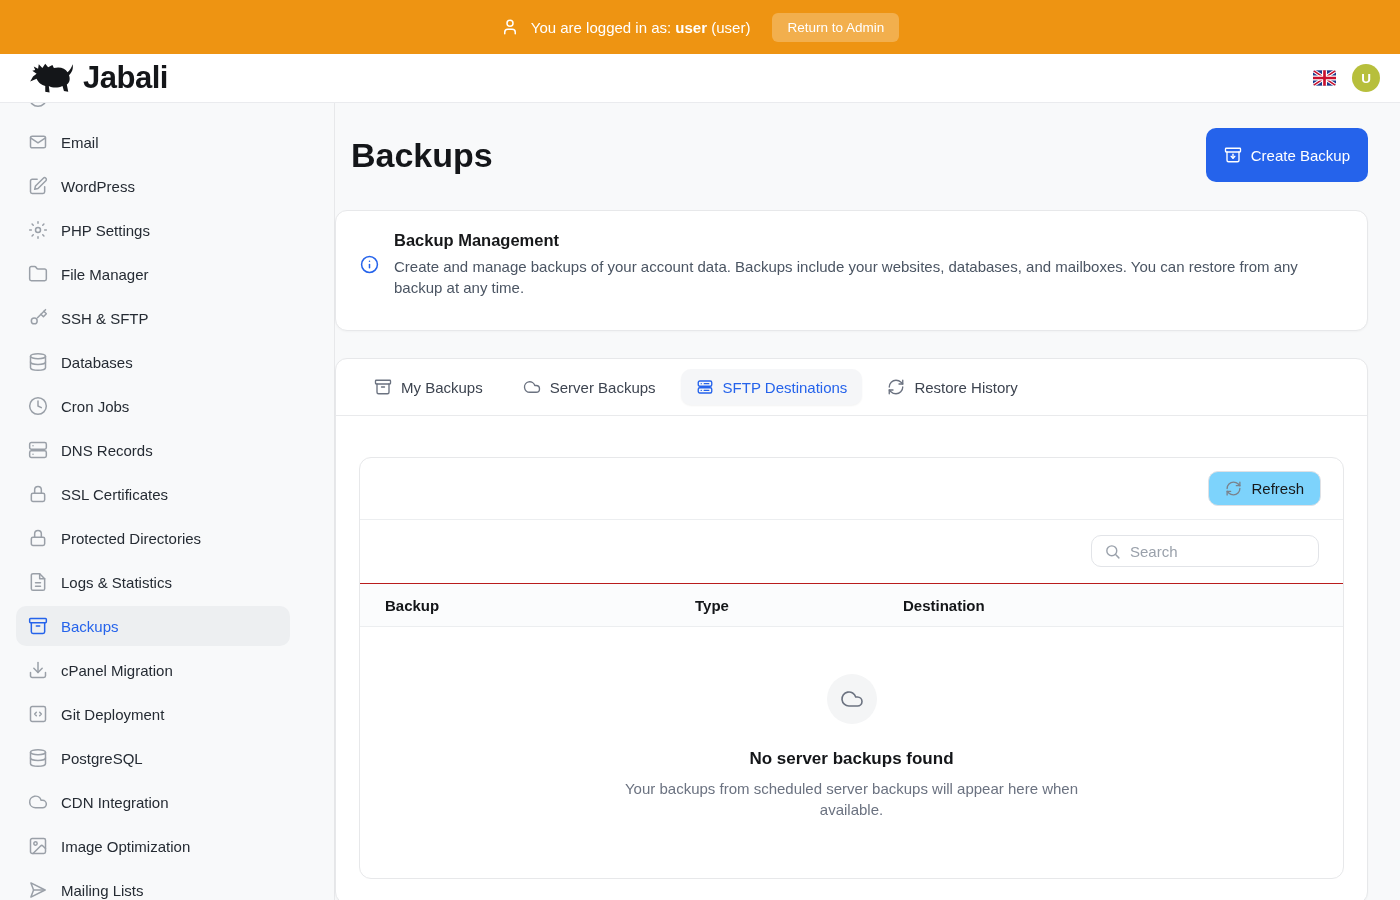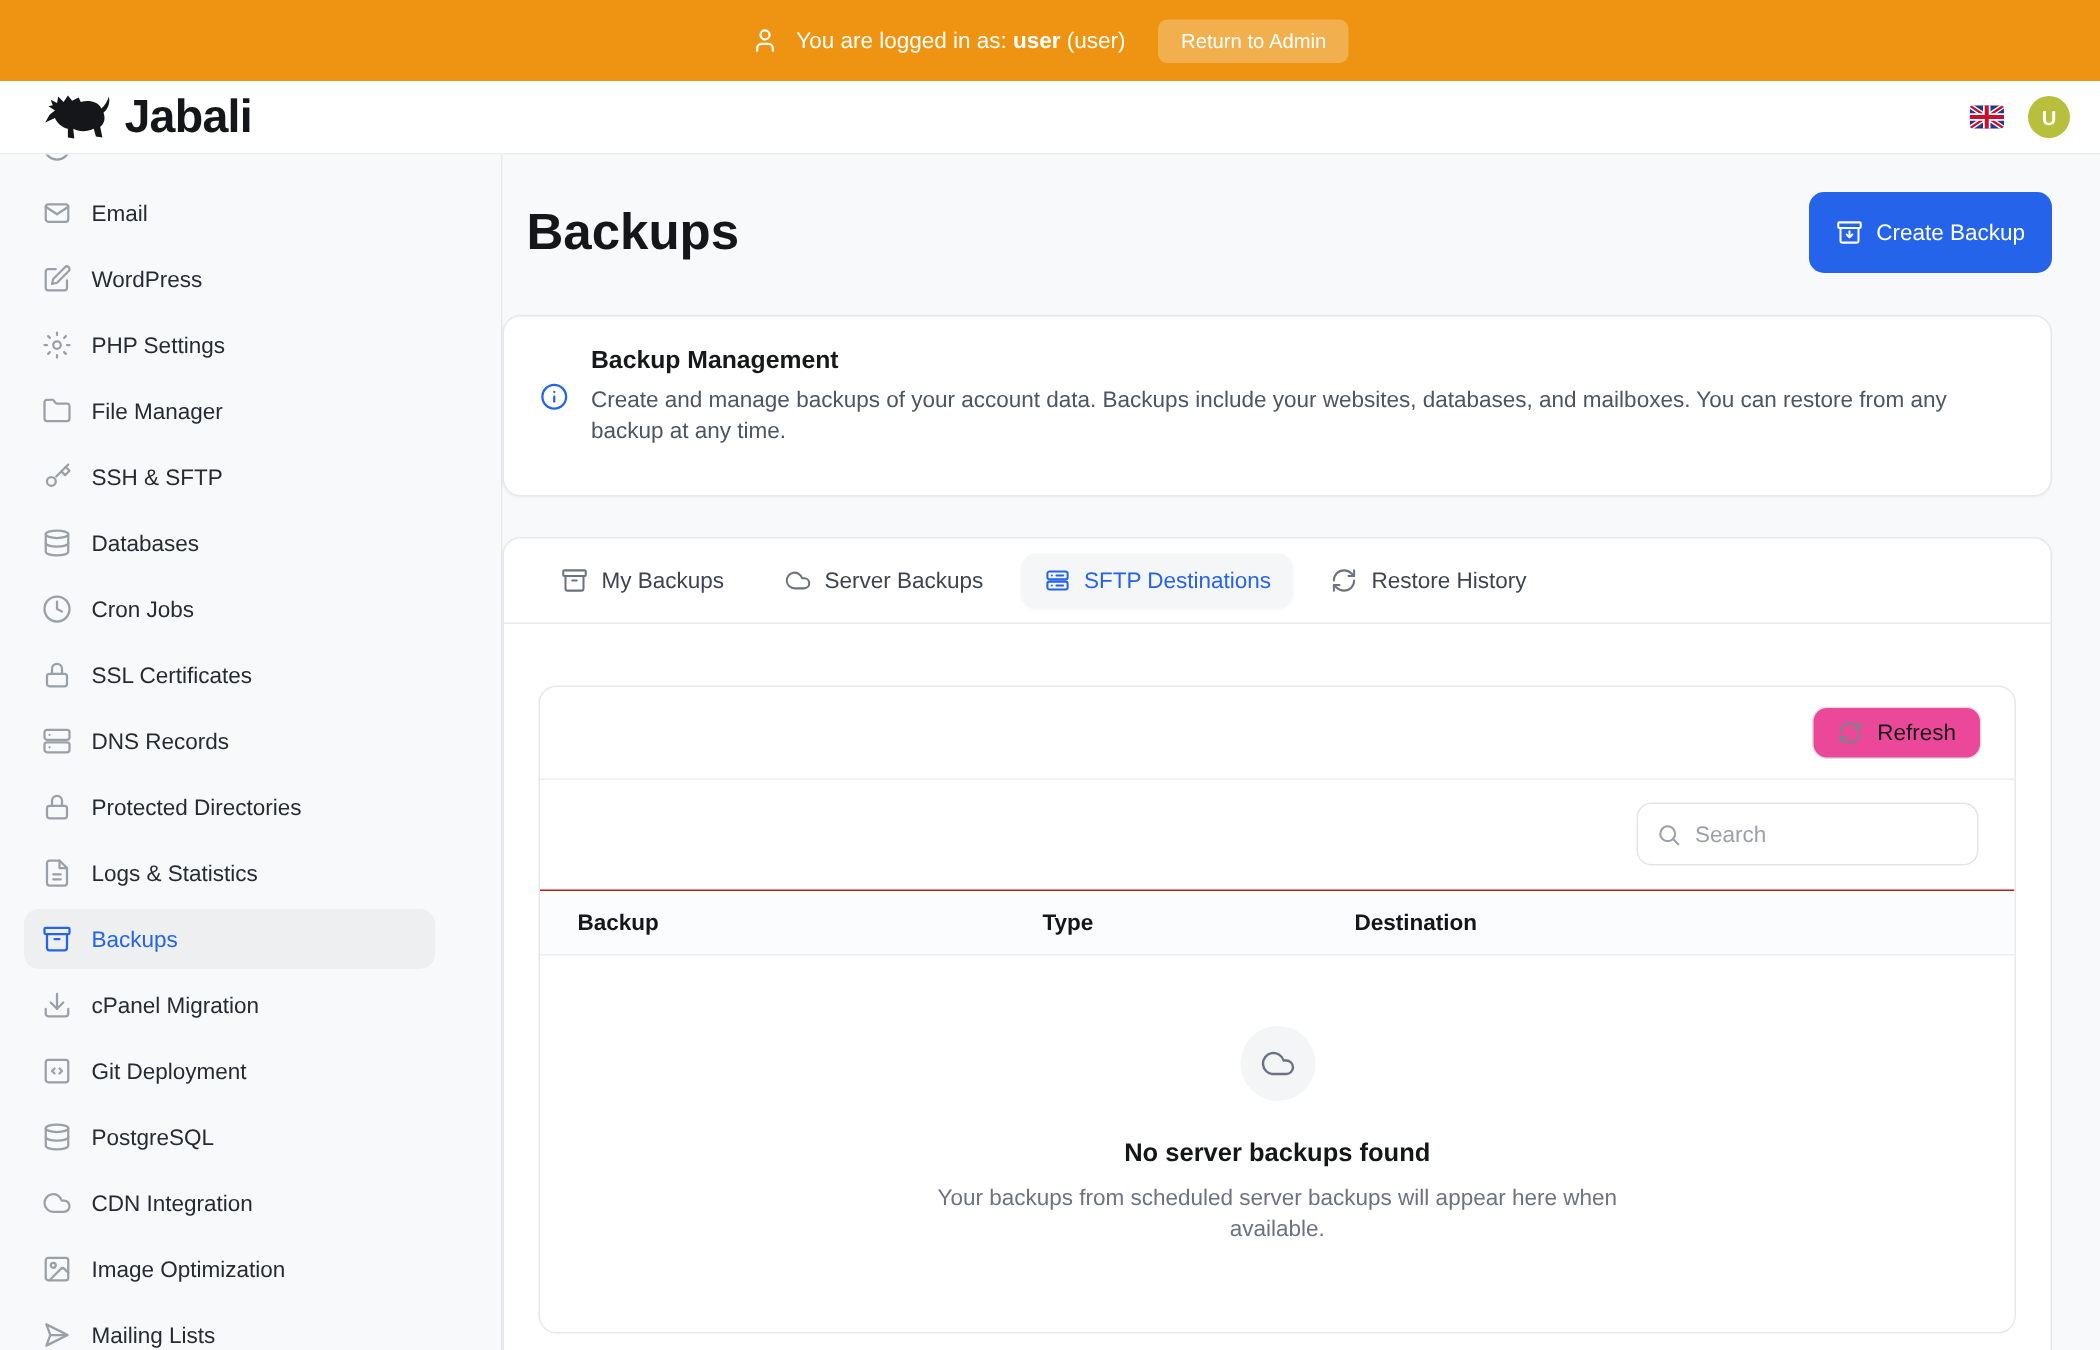--- a/index.html
+++ b/index.html
@@ -94,28 +94,28 @@
   .tab .ic { color:#6b7280; display:inline-flex; }
   .tab.active { background:#f5f6f8; color:var(--accent,#2563eb); box-shadow:0 1px 2px rgba(0,0,0,.05); }
   .tab.active .ic { color:var(--accent,#2563eb); }
   .tabs-sep { border-top:1px solid #e9eaec; }
 
   .inner-wrap { padding:41px 23px 24px; }
   .inner-card { border:1px solid #e7e8ea; border-radius:12px; background:#fff; overflow:hidden; }
   .toolbar { display:flex; justify-content:flex-end; align-items:center; padding:13px 22px; }
   .btn-refresh {
     display:flex; align-items:center; gap:9px; cursor:pointer;
-    background:#ec4899; border:1px solid #dfe1e5; border-radius:10px;
+    background:#7dd3fc; border:1px solid #dfe1e5; border-radius:10px;
     padding:8px 16px; font-family:inherit; font-size:15px; color:#17181a;
   }
   .btn-refresh .ic { color:#7a828c; display:inline-flex; }
   .row-sep { border-top:1px solid #eceef0; }
   .search-row { display:flex; justify-content:flex-end; padding:15px 24px 16px; }
   .search-box {
-    width:228px; height:42px; border:1px solid #e2e4e8; border-radius:10px;
+    width:228px; height:32px; border:1px solid #e2e4e8; border-radius:10px;
     display:flex; align-items:center; gap:9px; padding:0 12px; background:#fff;
   }
   .search-box .ic { color:#9aa1ab; display:inline-flex; flex:none; }
   .search-box input {
     border:none; outline:none; width:100%; font-family:inherit;
     font-size:15px; color:#374151; background:transparent;
   }
   .search-box input::placeholder { color:#9aa1ab; }
 
   .thead {
@@ -246,35 +246,35 @@
             <svg width="20" height="20" viewBox="0 0 24 24" fill="none" stroke="currentColor" stroke-width="1.8" stroke-linecap="round" stroke-linejoin="round">
               <circle cx="12" cy="12" r="10"></circle>
               <path d="M12 6v6l4 2"></path>
             </svg>
           </span>
         <span>Cron Jobs</span>
       </div>
       <div class="side-item">
         <span class="ic">
             <svg width="20" height="20" viewBox="0 0 24 24" fill="none" stroke="currentColor" stroke-width="1.8" stroke-linecap="round" stroke-linejoin="round">
-              <rect x="4" y="11" width="16" height="10" rx="2"></rect>
-              <path d="M8 11V7a4 4 0 0 1 8 0v4"></path>
-            </svg>
-          </span>
-        <span>SSL Certificates</span>
-      </div>
-      <div class="side-item">
-        <span class="ic">
-            <svg width="20" height="20" viewBox="0 0 24 24" fill="none" stroke="currentColor" stroke-width="1.8" stroke-linecap="round" stroke-linejoin="round">
               <rect x="2" y="3" width="20" height="8" rx="2"></rect>
               <rect x="2" y="13" width="20" height="8" rx="2"></rect>
               <path d="M6 7h.01M6 17h.01"></path>
             </svg>
           </span>
         <span>DNS Records</span>
+      </div>
+      <div class="side-item">
+        <span class="ic">
+            <svg width="20" height="20" viewBox="0 0 24 24" fill="none" stroke="currentColor" stroke-width="1.8" stroke-linecap="round" stroke-linejoin="round">
+              <rect x="4" y="11" width="16" height="10" rx="2"></rect>
+              <path d="M8 11V7a4 4 0 0 1 8 0v4"></path>
+            </svg>
+          </span>
+        <span>SSL Certificates</span>
       </div>
       <div class="side-item">
         <span class="ic">
             <svg width="20" height="20" viewBox="0 0 24 24" fill="none" stroke="currentColor" stroke-width="1.8" stroke-linecap="round" stroke-linejoin="round">
               <rect x="4" y="11" width="16" height="10" rx="2"></rect>
               <path d="M8 11V7a4 4 0 0 1 8 0v4"></path>
             </svg>
           </span>
         <span>Protected Directories</span>
       </div>

